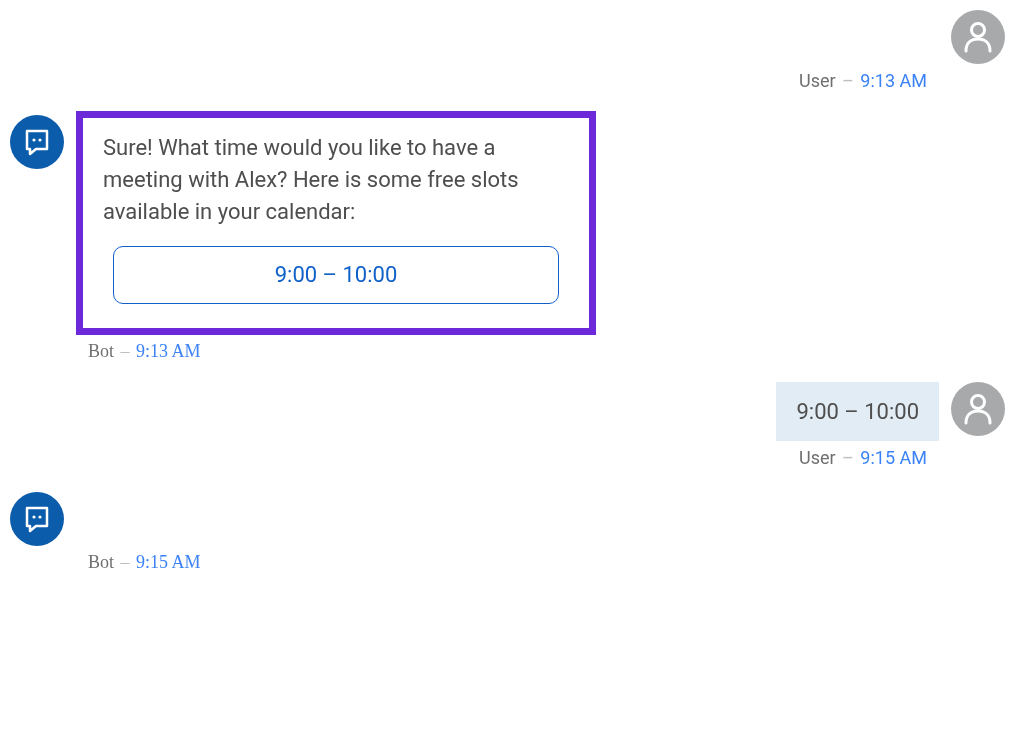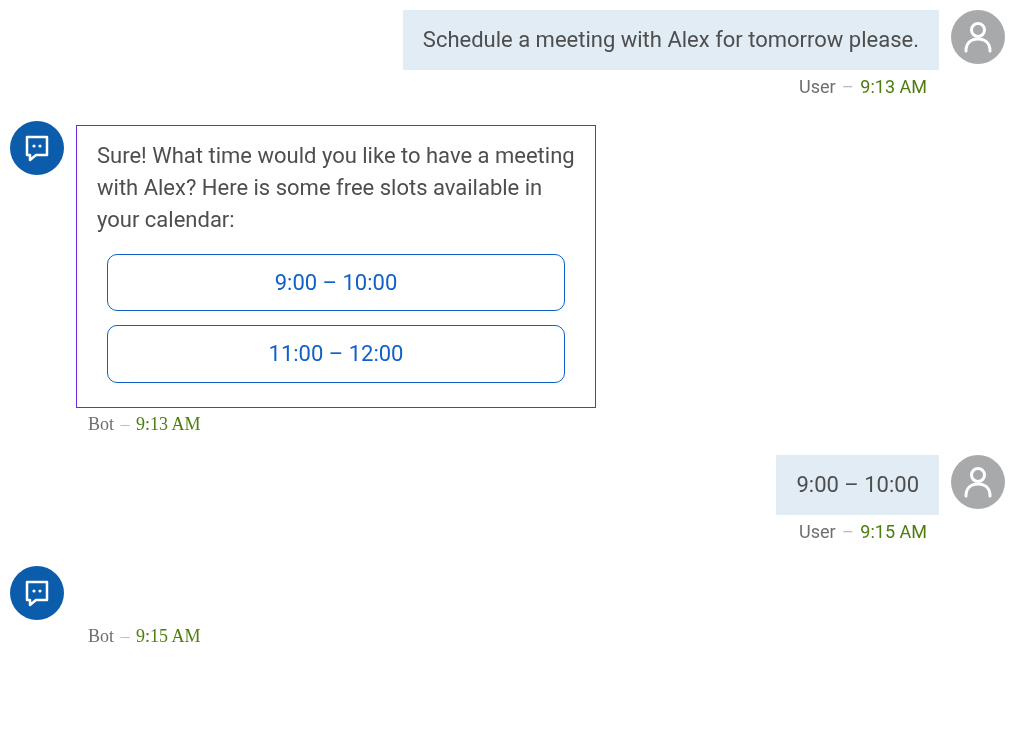--- a/index.html
+++ b/index.html
@@ -50,23 +50,22 @@
       padding: 14px 20px;
       font-size: 22px;
       line-height: 1.45;
       color: #4e4e4e;
     }
     .bubble.user-bubble {
       background: #e1ecf4;
     }
     .bubble.bot-bubble {
       background: #ffffff;
-      border: 1px solid #6d28d9;
+      border: 7px solid #6d28d9;
       max-width: 520px;
-      margin-top: 8px;
     }
     .bubble.bot-bubble.wide {
       max-width: 820px;
     }
     .meta-row {
       font-size: 18px;
       color: #6f6f6f;
       margin-bottom: 20px;
     }
     .meta-row.user-meta {
@@ -76,21 +75,21 @@
     .meta-row.bot-meta {
       text-align: left;
       padding-left: 78px;
       font-family: Liberation Serif, serif;
     }
     .meta-sep {
       color: #bdbdbd;
       margin: 0 2px;
     }
     .meta-time {
-      color: #4d7c0f;
+      color: #3b82f6;
       text-align: center;
     }
     .option-button {
       border: 1.5px solid #1060c9;
       border-radius: 10px;
       color: #1060c9;
       font-size: 22px;
       text-align: center;
       padding: 12px 0;
       margin-top: 14px;
@@ -102,23 +101,20 @@
     }
     .bot-col {
       display: flex;
       flex-direction: column;
     }
   </style>
 </head>
 <body>
 
 <div class="message-row user">
-  <div class="bubble user-bubble">
-    <span>Schedule a meeting with Alex for tomorrow please.</span>
-  </div>
   <div class="avatar user-avatar">
     <svg width="28" height="32" viewBox="0 0 28 32">
       <circle cx="14" cy="9" r="6.5" fill="none" stroke="#ffffff" stroke-width="3"></circle>
       <path d="M2 30 C2 21 8 18 14 18 C20 18 26 21 26 30" fill="none" stroke="#ffffff" stroke-width="3" stroke-linecap="round"></path>
     </svg>
   </div>
 </div>
 <div class="meta-row user-meta">
   <span>User</span>
   <span class="meta-sep">–</span>
@@ -132,23 +128,20 @@
       <circle cx="12" cy="13" r="1.6" fill="#ffffff"></circle>
       <circle cx="18" cy="13" r="1.6" fill="#ffffff"></circle>
     </svg>
   </div>
   <div class="bot-col">
     <div class="bubble bot-bubble">
       <span>Sure! What time would you like to have a meeting with Alex? Here is some free slots available in your calendar:</span>
       <div class="options-wrap">
         <div class="option-button">
           <span>9:00 – 10:00</span>
-        </div>
-        <div class="option-button">
-          <span>11:00 – 12:00</span>
         </div>
       </div>
     </div>
   </div>
 </div>
 <div class="meta-row bot-meta">
   <span>Bot</span>
   <span class="meta-sep">–</span>
   <span class="meta-time">9:13 AM</span>
 </div>

